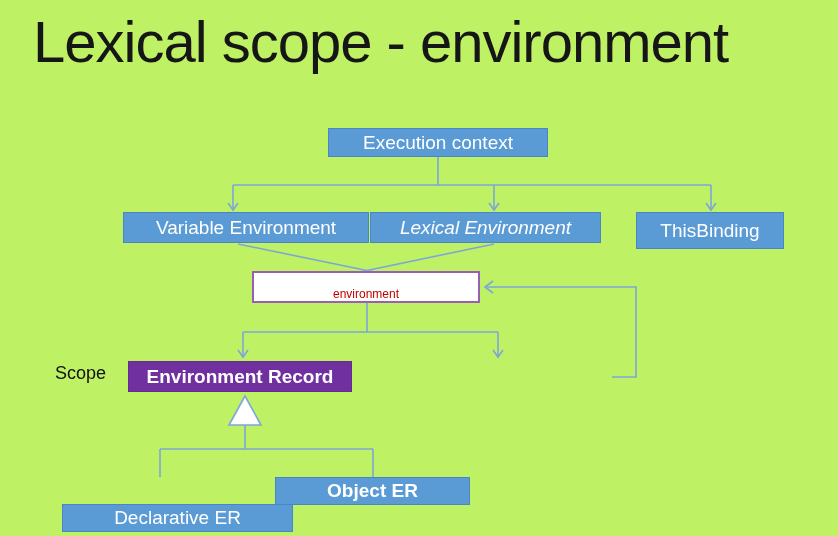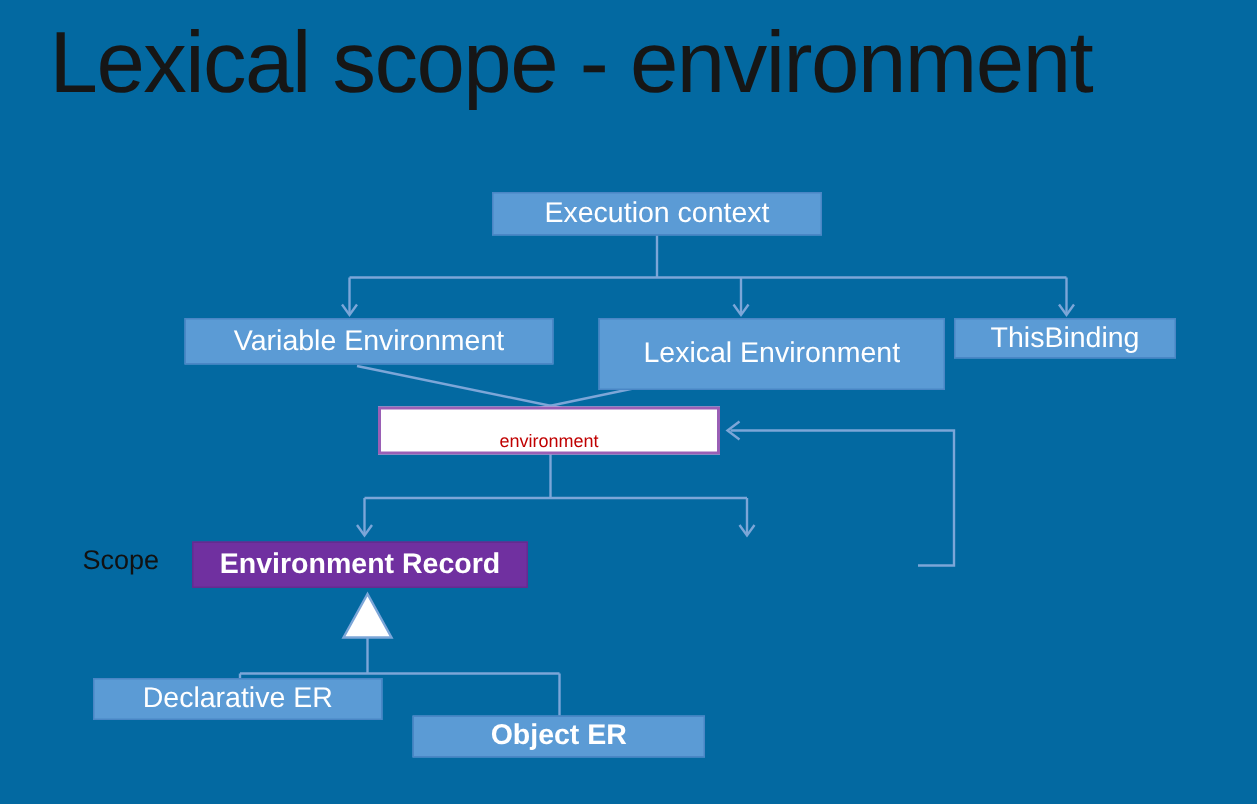--- a/index.html
+++ b/index.html
@@ -3,21 +3,21 @@
 <meta charset="utf-8">
 <style>
   * { margin: 0; padding: 0; box-sizing: border-box; }
   html, body { background: #ffffff; }
   body { font-family: "Liberation Sans", sans-serif; }
 
   .slide {
     position: relative;
     width: 838px;
     height: 536px;
-    background: #0369a1;
+    background: #bef264;
     overflow: hidden;
   }
 
   .slide-title {
     position: absolute;
     left: 33px;
     top: 8px;
     width: 780px;
     font-size: 58px;
     font-weight: 500;
@@ -65,27 +65,27 @@
   .scope-label {
     position: absolute;
     color: #111111;
     font-size: 18px;
     white-space: nowrap;
   }
 
   
   .n-exec   { left: 328px; top: 128px; width: 220px; height: 29px; }
   .n-var    { left: 123px; top: 212px; width: 246px; height: 31px; }
-  .n-lex    { left: 399px; top: 212px; width: 231px; height: 48px; }
-  .n-this   { left: 636px; top: 212px; width: 148px; height: 27px; }
+  .n-lex    { left: 370px; top: 212px; width: 231px; height: 31px; font-style: italic; }
+  .n-this   { left: 636px; top: 212px; width: 148px; height: 37px; }
   .n-env    { left: 252px; top: 271px; width: 228px; height: 32px; }
   .n-scope  { left: 55px;  top: 363px; }
   .n-envrec { left: 128px; top: 361px; width: 224px; height: 31px; }
   .n-outer  { left: 384px; top: 361px; width: 228px; height: 31px; }
-  .n-decl   { left: 62px;  top: 452px; width: 193px; height: 28px; }
+  .n-decl   { left: 62px;  top: 504px; width: 231px; height: 28px; }
   .n-obj    { left: 275px; top: 477px; width: 195px; height: 28px; font-weight: bold; }
 </style>
 </head>
 <body>
 
 <div class="slide">
 
   <div class="slide-title">Lexical scope - environment</div>
 
   <svg class="connector-svg" viewBox="0 0 838 536" fill="none" stroke="#7ca6d8" stroke-width="1.6">

